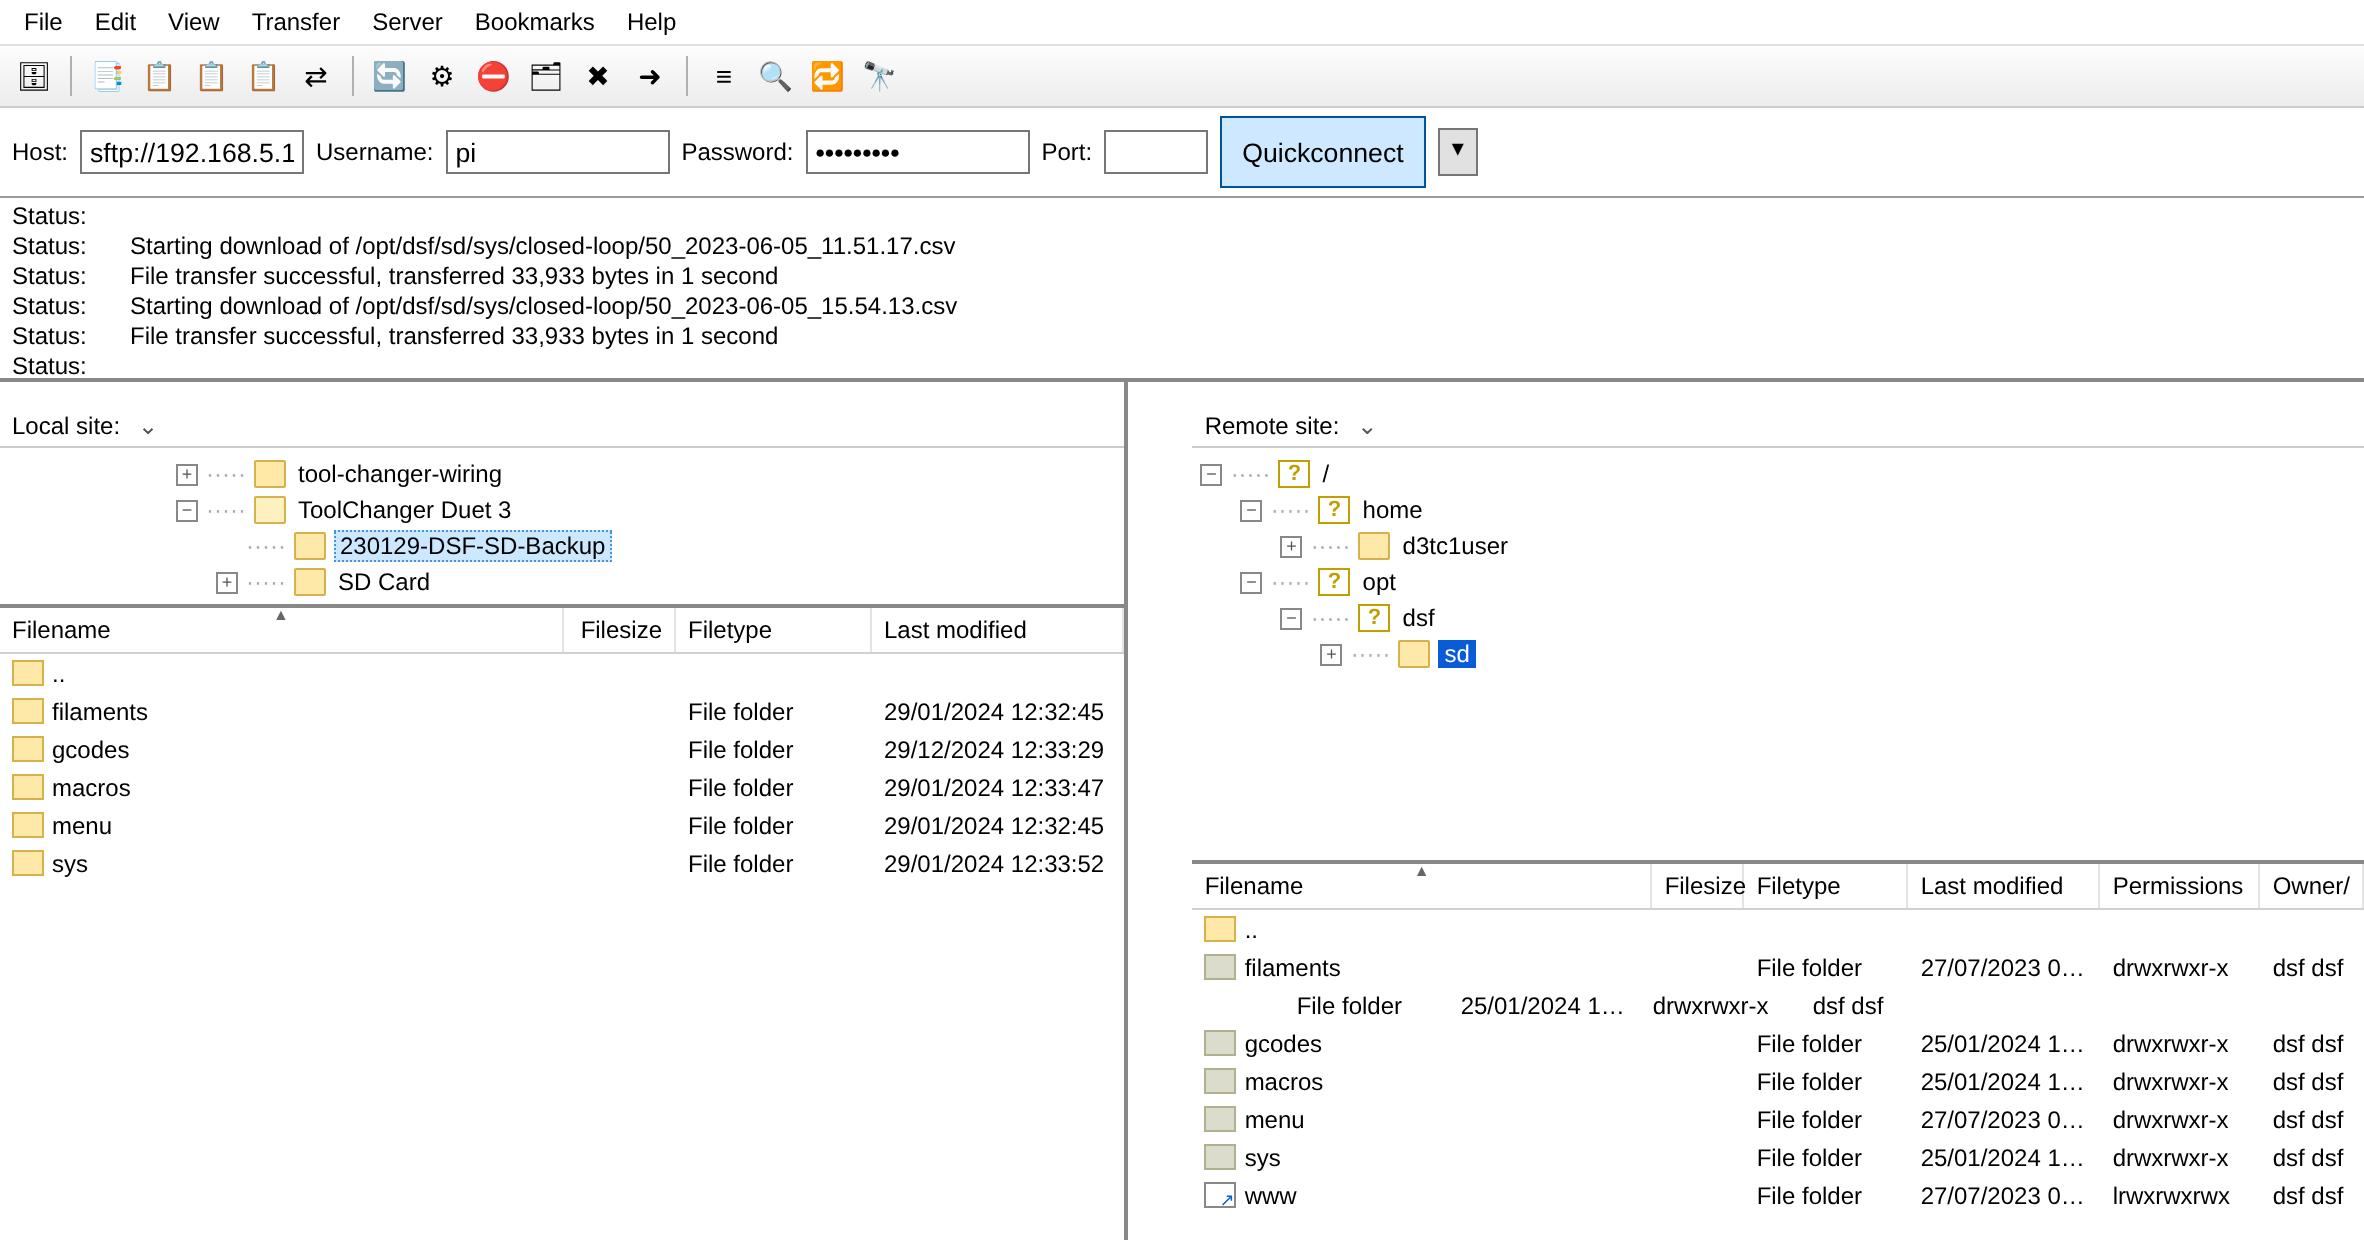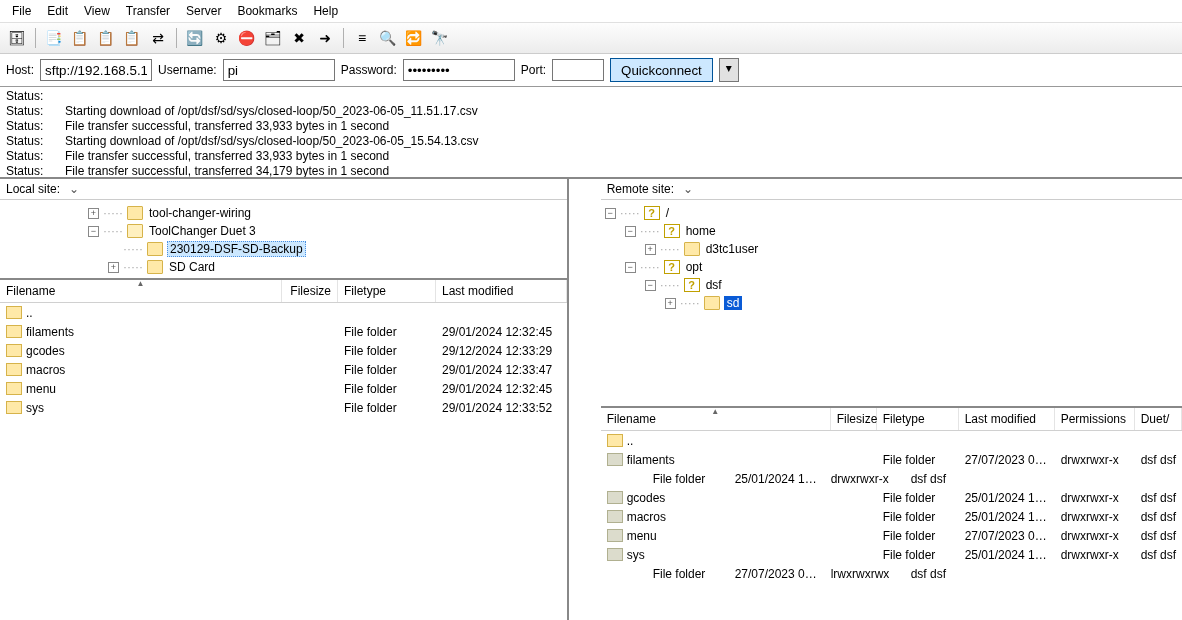--- a/index.html
+++ b/index.html
@@ -12,36 +12,36 @@
 
   
   .toolbar { display: flex; align-items: center; gap: 4px; padding: 4px 6px; background: linear-gradient(#fdfdfd,#ececec); border-bottom: 1px solid #ccc; }
   .tb-btn { width: 22px; height: 22px; display: flex; align-items: center; justify-content: center; font-size: 14px; cursor: default; }
   .tb-sep { width: 1px; height: 20px; background: #b0b0b0; margin: 0 3px; }
 
   
   .qc-bar { display: flex; align-items: center; gap: 6px; padding: 4px 6px; border-bottom: 1px solid #999; }
   .qc-label { }
   .qc-input { border: 1px solid #767676; padding: 2px 4px; height: 22px; background: #fff; }
-  .qc-btn { border: 1px solid #005499; background: #cde8ff; padding: 3px 10px; height: 24px; }
+  .qc-btn { border: 1px solid #005499; background: #cde8ff; padding: 3px 10px; height: 36px; }
   .qc-dd { border: 1px solid #767676; background: #e1e1e1; width: 20px; height: 24px; text-align: center; padding-top:2px;}
 
   
   .log { flex: 0 0 auto; height: 92px; overflow-y: scroll; border-bottom: 2px solid #888; padding: 2px 6px; font-size: 12px; line-height: 15px; }
   .log-row { display: flex; gap: 4px; }
   .log-prefix { width: 55px; }
 
   
   .split { display: flex; flex: 1 1 auto; min-height: 0; }
   .pane { display: flex; flex-direction: column; border-right: 2px solid #888; }
   .pane:last-child { border-right: none; padding-left: 32px; }
   .left { width: 594px; }
   .right { flex: 1; }
 
-  .path-bar { display: flex; align-items: flex-end; gap: 6px; padding: 3px 6px; border-bottom: 1px solid #ccc; }
+  .path-bar { display: flex; align-items: flex-end; gap: 6px; padding: 3px 6px; border-bottom: 1px solid #ccc; margin-top: 12px; }
   .path-input { flex: 1; border: 1px solid #767676; padding: 2px 4px; height: 20px; }
   .dd-arrow { width: 16px; text-align:center; color:#555;}
 
   .tree { overflow-y: scroll; border-bottom: 2px solid #888; padding: 4px 0; }
   .left .tree  { height: 80px; }
   .right .tree { height: 208px; }
   .tree-row { display: flex; align-items: center; height: 18px; gap: 4px; white-space: nowrap; }
   .expander { width: 11px; height: 11px; border: 1px solid #888; font-size: 9px; line-height: 9px; text-align: center; color:#555; background:#fff;}
   .expander.empty { border:none; }
   .icon-folder { width:16px; height:14px; background:#ffe9a8; border:1px solid #d6b34a; border-radius:1px; }
@@ -140,21 +140,20 @@
       <div class="log-row">
         <span class="log-prefix">Status:</span>
         <span>Starting download of /opt/dsf/sd/sys/closed-loop/50_2023-06-05_15.54.13.csv</span>
       </div>
       <div class="log-row">
         <span class="log-prefix">Status:</span>
         <span>File transfer successful, transferred 33,933 bytes in 1 second</span>
       </div>
       <div class="log-row">
         <span class="log-prefix">Status:</span>
-        <span>File transfer successful, transferred 34,179 bytes in 1 second</span>
       </div>
     </div>
 </div>
 
 <div class="split">
 
   <div class="pane left">
     <div class="path-bar">
       <span>Local site:</span>
       <span class="dd-arrow">⌄</span>
@@ -294,21 +293,21 @@
           <span class="label sel-remote">sd</span>
         </div>
       </div>
     <div class="list">
       <div class="list-head">
         <div class="col c-name"><span class="sort-arrow">▲</span><span>Filename</span></div>
         <div class="col c-size">Filesize</div>
         <div class="col c-type">Filetype</div>
         <div class="col c-mod">Last modified</div>
         <div class="col c-perm">Permissions</div>
-        <div class="col c-own">Duet/</div>
+        <div class="col c-own">Owner/</div>
       </div>
       <div id="remote-rows">
           <div class="list-row">
             <div class="cell c-name icon-cell">
               <span class="icon-folder-sm"></span>
               <span>..</span>
             </div>
             <div class="cell c-size"></div>
             <div class="cell c-type"></div>
             <div class="cell c-mod"></div>
@@ -371,20 +370,24 @@
               <span class="icon-folder-sm muted"></span>
               <span>sys</span>
             </div>
             <div class="cell c-size"></div>
             <div class="cell c-type">File folder</div>
             <div class="cell c-mod">25/01/2024 18:...</div>
             <div class="cell c-perm">drwxrwxr-x</div>
             <div class="cell c-own">dsf dsf</div>
           </div>
           <div class="list-row">
+            <div class="cell c-name icon-cell">
+              <span class="icon-link-sm"></span>
+              <span>www</span>
+            </div>
             <div class="cell c-size"></div>
             <div class="cell c-type">File folder</div>
             <div class="cell c-mod">27/07/2023 09:...</div>
             <div class="cell c-perm">lrwxrwxrwx</div>
             <div class="cell c-own">dsf dsf</div>
           </div>
         </div>
     </div>
   </div>
 

